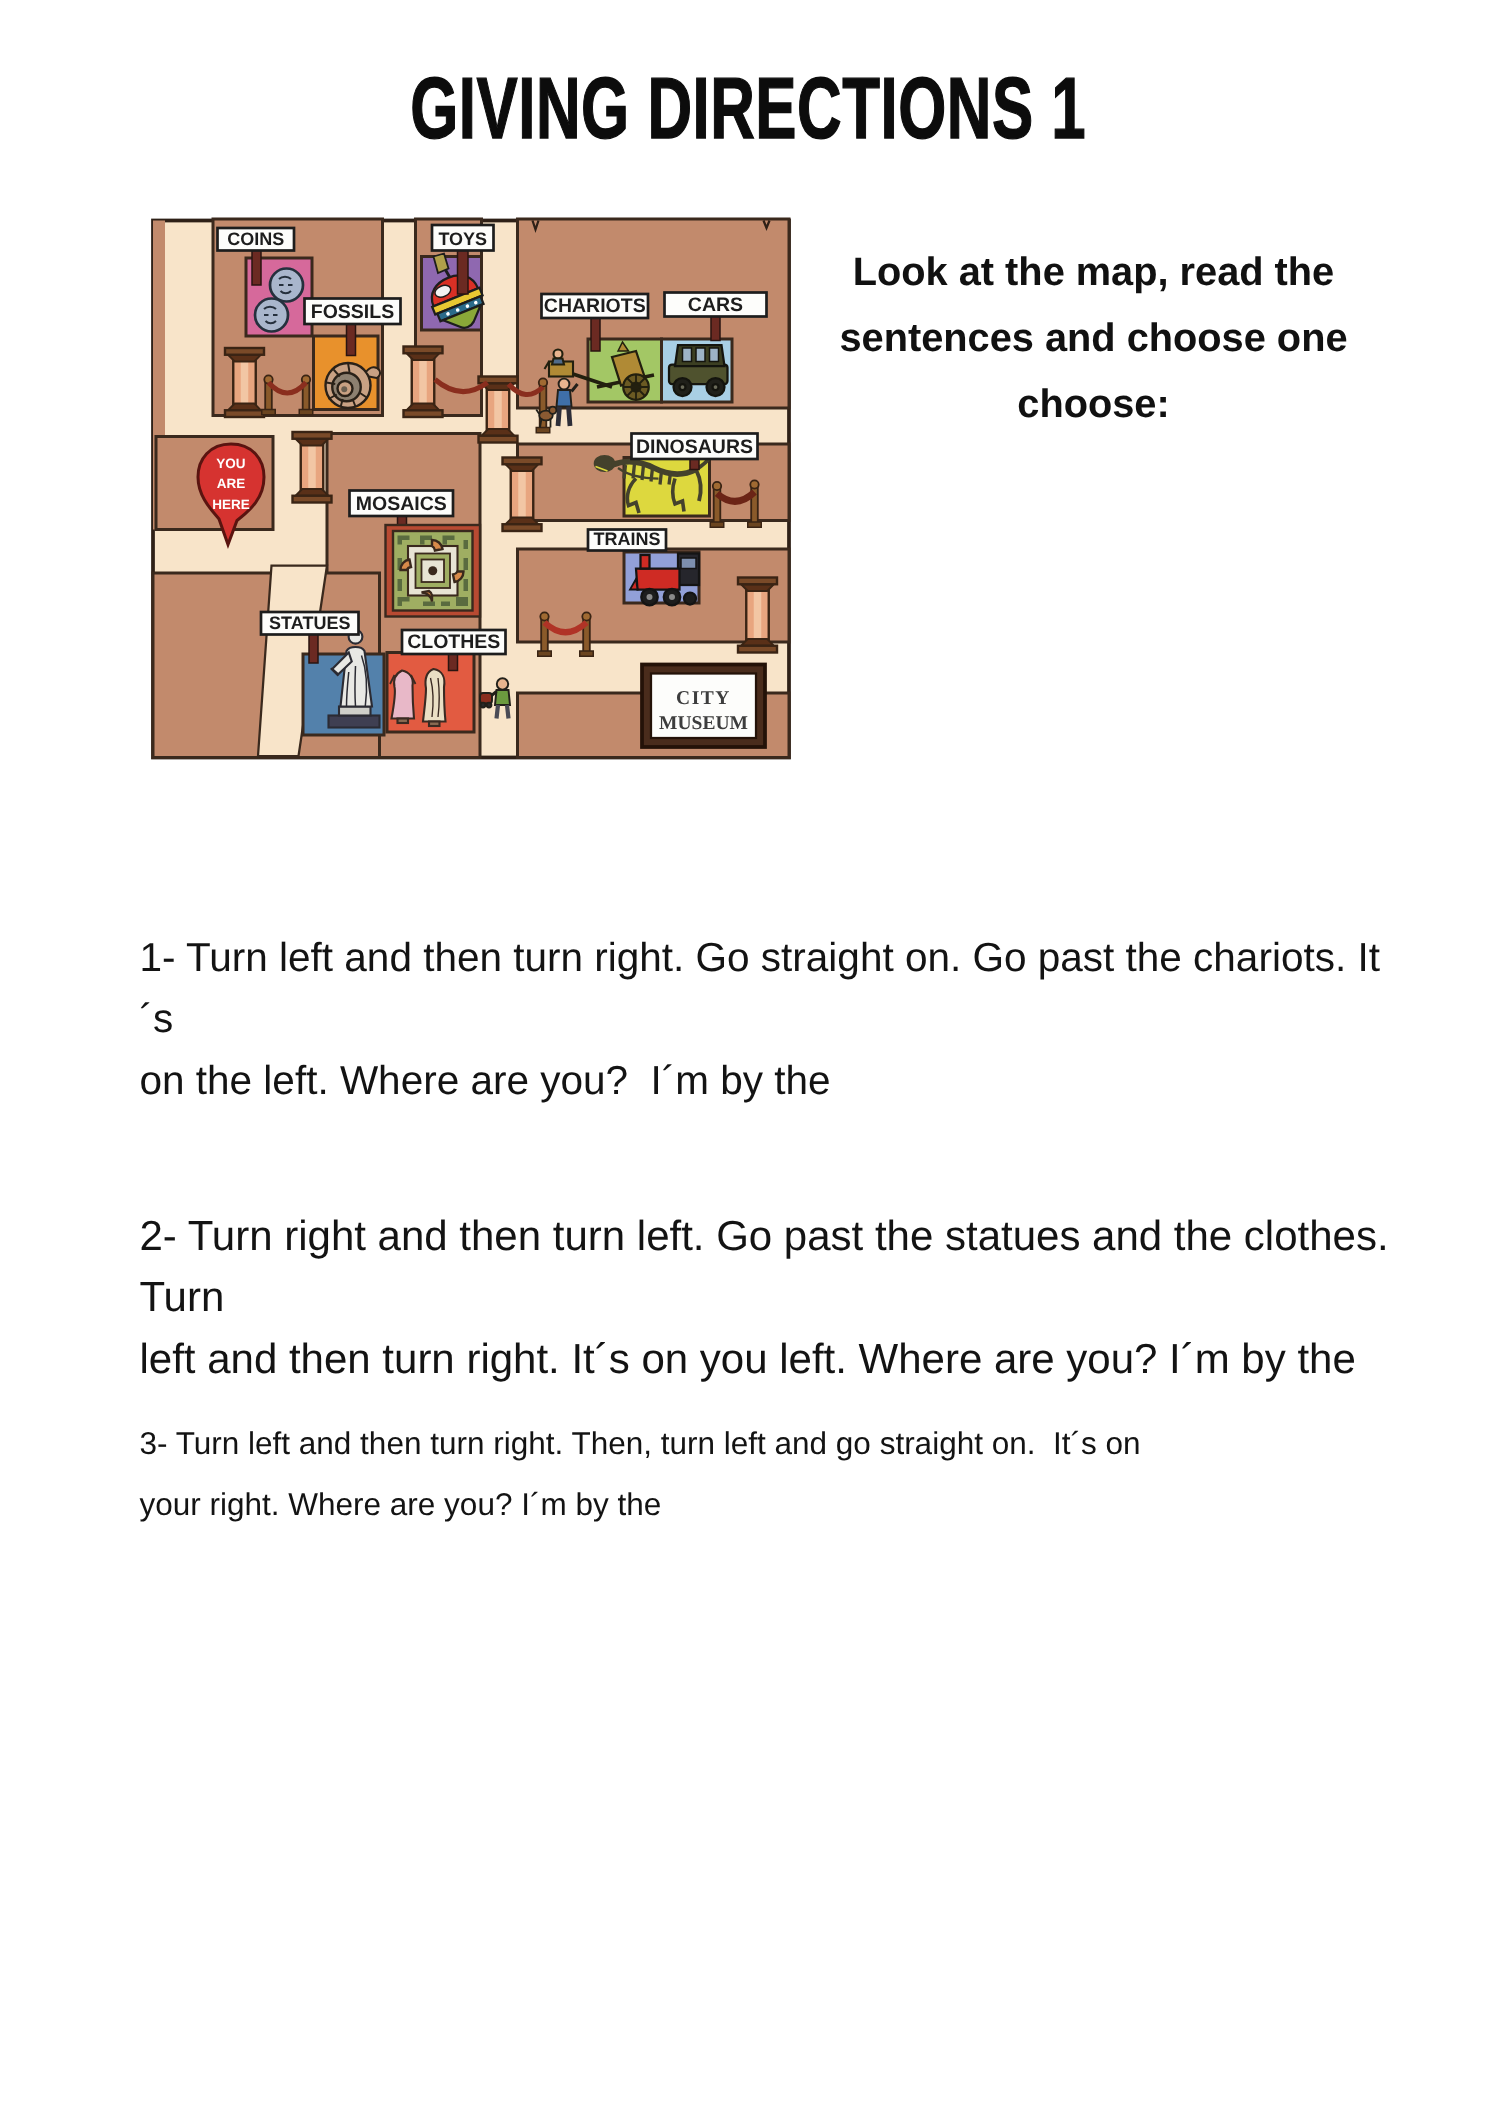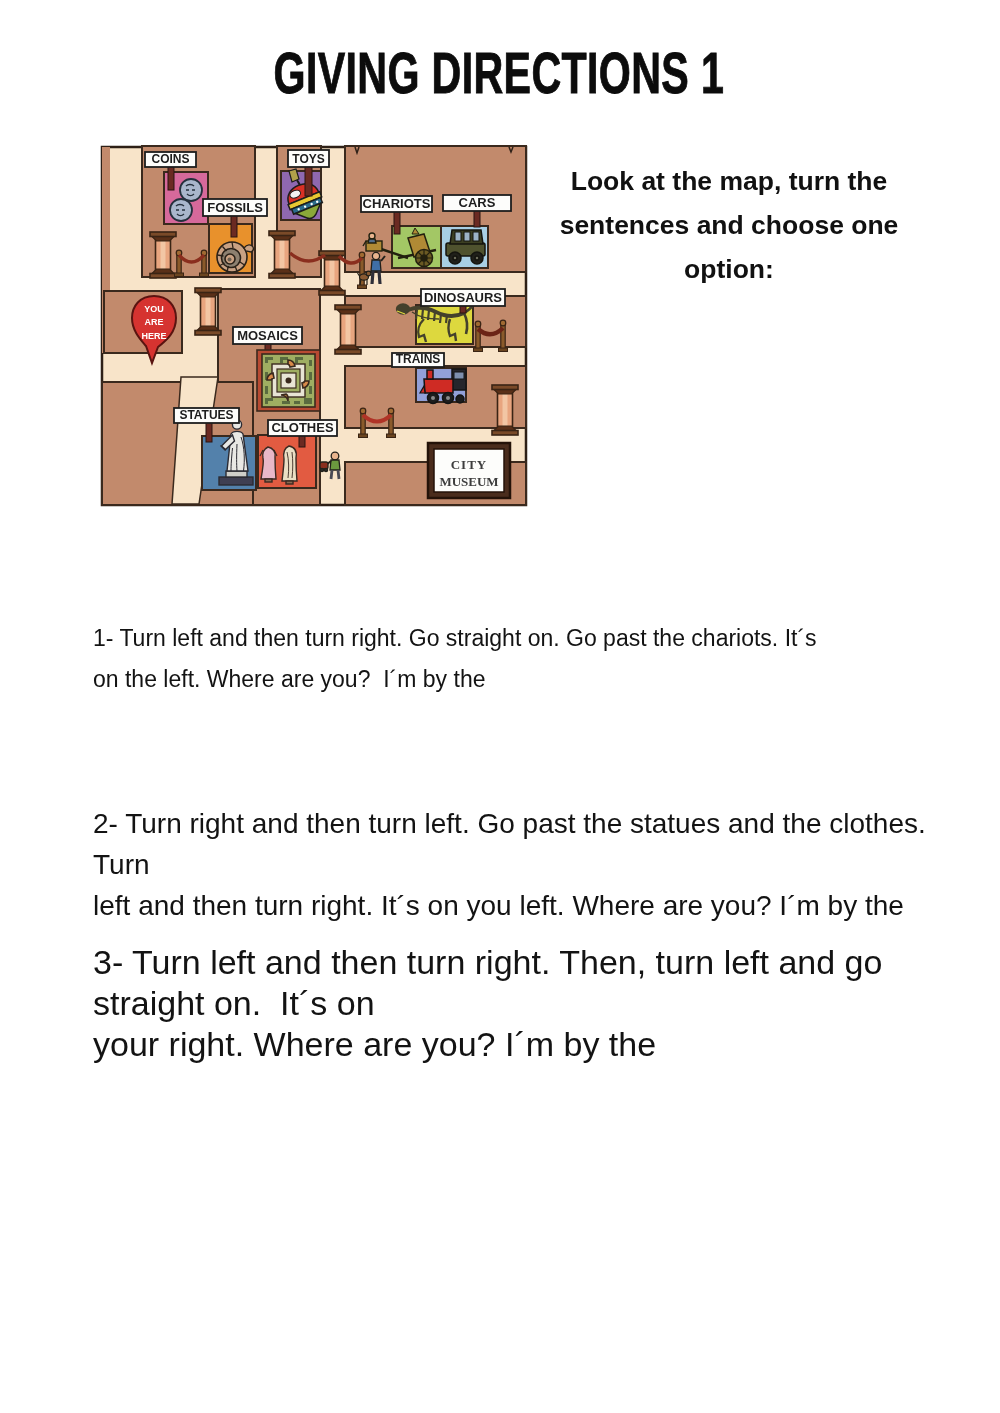--- a/index.html
+++ b/index.html
@@ -4,21 +4,21 @@
 <style>
 html,body{margin:0;padding:0;background:#ffffff;}
 body{width:1000px;height:1413px;position:relative;font-family:"Liberation Sans",sans-serif;overflow:hidden;}
 .abs{position:absolute;}
 </style>
 </head>
 <body>
 
 <div class="abs" style="left:0;top:39px;width:1000px;text-align:center;font-weight:bold;font-size:58px;color:#0c0c0c;-webkit-text-stroke:0.9px #0c0c0c;letter-spacing:0.5px;transform:scaleX(0.71);transform-origin:496px 50%;">GIVING DIRECTIONS 1</div>
 
-<div class="abs" style="left:544px;top:159px;width:370px;text-align:center;font-weight:bold;font-size:26.5px;line-height:44px;color:#111;">Look at the map, turn the sentences and choose one option:</div>
+<div class="abs" style="left:544px;top:159px;width:370px;text-align:center;font-weight:bold;font-size:26.5px;line-height:44px;color:#111;">Look at the map, read the sentences and choose one choose:</div>
 
 <div class="abs" style="left:0;top:0;">
 <svg width="430" height="364" viewBox="98 144 430 364" style="position:absolute;left:98px;top:144px;">
 
 <rect x="102" y="147" width="424" height="358" fill="#f8e4c9" stroke="#2e2017" stroke-width="2.5"></rect>
 
 <rect x="102" y="147" width="8" height="206" fill="#c28a6c"></rect>
 
 <rect x="142" y="146" width="113" height="131" fill="#c28a6c" stroke="#3a291d" stroke-width="2"></rect>
 
@@ -373,17 +373,17 @@
 <g>
 <rect x="428" y="443" width="82" height="55" fill="#4a2c1c" stroke="#241208" stroke-width="2.5"></rect>
 <rect x="434" y="449" width="70" height="43" fill="#fdfdfb" stroke="#241208" stroke-width="1.5"></rect>
 <text x="469" y="469" font-family="Liberation Serif, serif" font-weight="bold" font-size="13px" text-anchor="middle" fill="#3d3d3d" letter-spacing="1">CITY</text>
 <text x="469" y="486" font-family="Liberation Serif, serif" font-weight="bold" font-size="13px" text-anchor="middle" fill="#3d3d3d">MUSEUM</text>
 </g>
 <path d="M355 147 l2 6 l2 -6 M509 147 l2 5 l2 -5" fill="none" stroke="#2e2017" stroke-width="1.5"></path>
 </svg>
 </div>
 
-<div class="abs" style="left:93px;top:618px;width:828px;font-size:23px;line-height:41px;color:#131313;">1- Turn left and then turn right. Go straight on. Go past the chariots. It´s<br>on the left. Where are you?&nbsp; I´m by the</div>
+<div class="abs" style="left:93px;top:618px;width:828px;font-size:27px;line-height:41px;color:#131313;">1- Turn left and then turn right. Go straight on. Go past the chariots. It´s<br>on the left. Where are you?&nbsp; I´m by the</div>
 
 <div class="abs" style="left:93px;top:803px;width:836px;font-size:28px;line-height:41px;color:#131313;">2- Turn right and then turn left. Go past the statues and the clothes. Turn<br>left and then turn right. It´s on you left. Where are you? I´m by the</div>
 
-<div class="abs" style="left:93px;top:942px;width:836px;font-size:34px;line-height:41px;color:#131313;">3- Turn left and then turn right. Then, turn left and go straight on.&nbsp; It´s on<br>your right. Where are you? I´m by the</div>
+<div class="abs" style="left:93px;top:942px;width:836px;font-size:21px;line-height:41px;color:#131313;">3- Turn left and then turn right. Then, turn left and go straight on.&nbsp; It´s on<br>your right. Where are you? I´m by the</div>
 
 </body></html>

